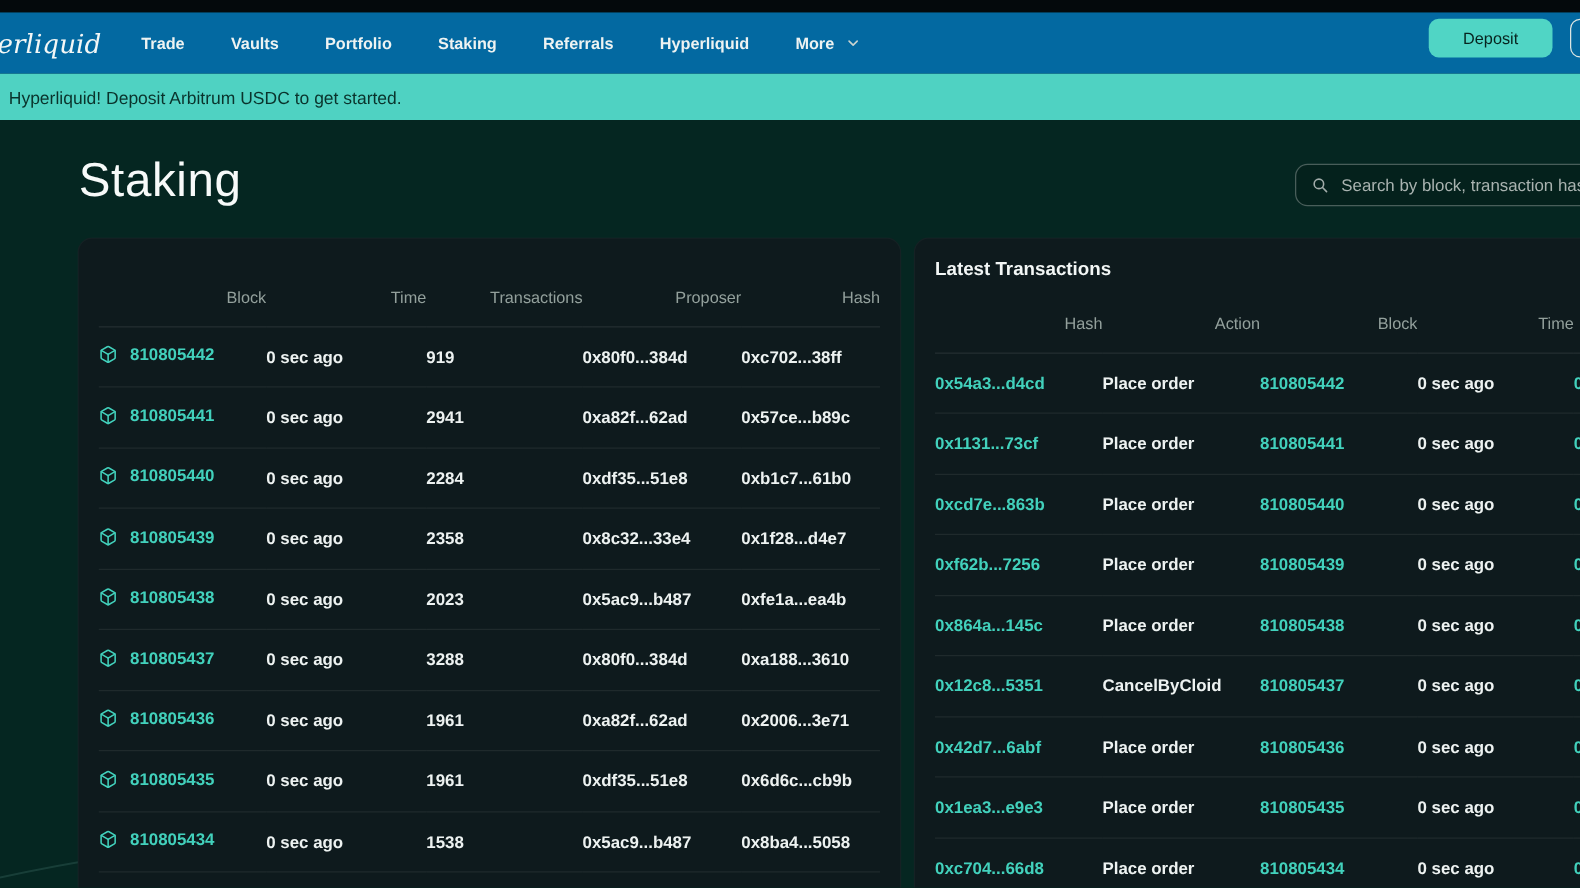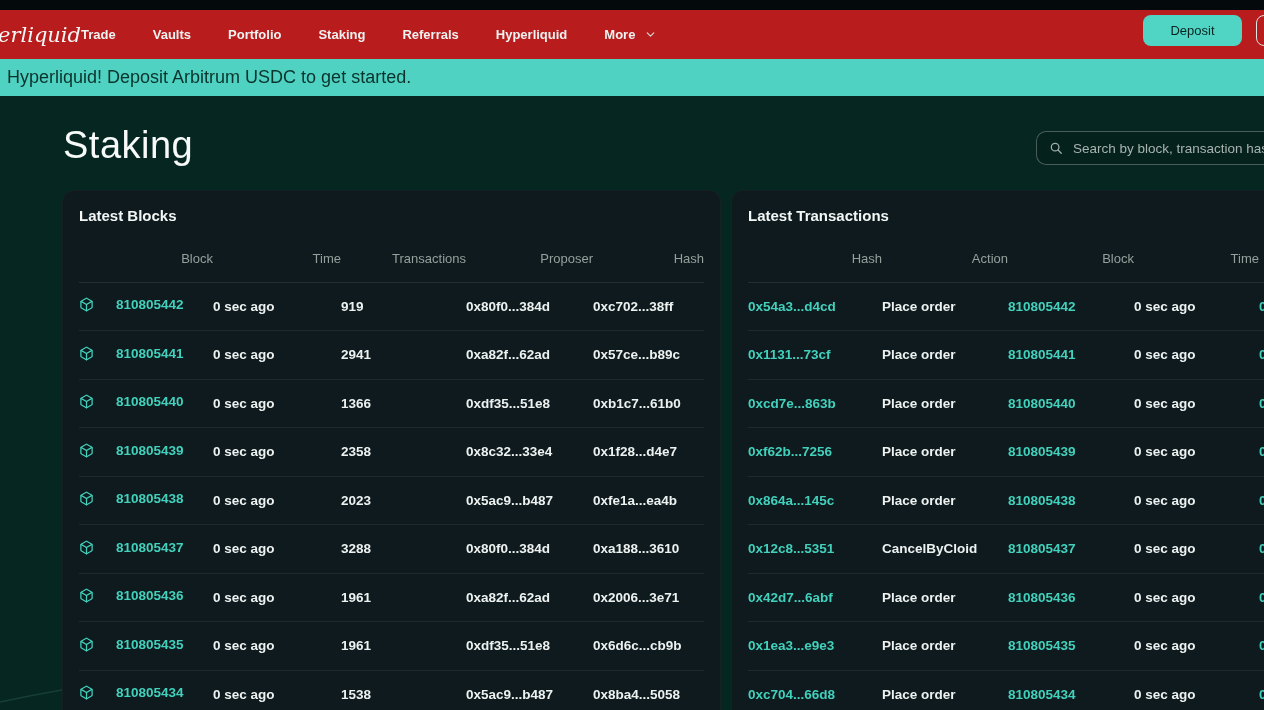--- a/index.html
+++ b/index.html
@@ -9,47 +9,47 @@
     background: #052621;
     font-family: "Liberation Sans", sans-serif;
     -webkit-font-smoothing: antialiased;
   }
   
   .top-strip { position: absolute; top: 0; left: 0; width: 1264px; height: 10px; background: #04090c; }
 
   
   .nav {
     position: absolute; top: 10px; left: 0; width: 1264px; height: 49px;
-    background: #b91c1c; display: flex; align-items: center;
+    background: #0369a1; display: flex; align-items: center;
   }
   .logo {
     font-family: "DejaVu Serif", serif; font-style: italic;
     font-size: 21px; color: #f3f7f6; margin-left: -2px; white-space: nowrap;
   }
-  .nav-items { display: flex; align-items: center; gap: 37px; list-style: none; }
+  .nav-items { display: flex; align-items: center; gap: 37px; margin-left: 32px; list-style: none; }
   .nav-item { font-size: 13px; font-weight: 600; color: #eef3f2; cursor: pointer; white-space: nowrap; }
   .nav-more { display: flex; align-items: center; gap: 9px; }
   .chev { width: 13px; height: 13px; stroke: #c9d3d0; }
   .deposit-btn {
     position: absolute; top: 5px; right: 22px; width: 99px; height: 31px;
     background: #50d5c5; border: none; border-radius: 8px;
     font-family: "Liberation Sans", sans-serif;
     color: #07241f; font-size: 13px; font-weight: 400; cursor: pointer;
   }
   .partial-btn {
     position: absolute; top: 5px; right: -52px; width: 60px; height: 31px;
     background: transparent; border: 1px solid #dbe5e2; border-radius: 8px; cursor: pointer;
   }
 
   
   .banner {
     position: absolute; top: 59px; left: 0; width: 1264px; height: 37px;
     background: #4fd2c2; display: flex; align-items: center;
   }
-  .banner-text { font-size: 18px; font-weight: 500; color: #0a332c; padding-left: 7px; white-space: nowrap; }
+  .banner-text { font-size: 14px; font-weight: 500; color: #0a332c; padding-left: 7px; white-space: nowrap; }
 
   
   .arc-svg { position: absolute; left: 0; top: 640px; z-index: 0; }
 
   
   .page-title {
     position: absolute; left: 63px; top: 124px;
     font-size: 38px; font-weight: 500; color: #f7faf9; letter-spacing: 0.5px;
   }
   .search-wrap { position: absolute; left: 1036px; top: 131px; width: 320px; height: 34px; }
@@ -82,21 +82,21 @@
     white-space: nowrap; overflow: hidden;
   }
   tbody td {
     height: 48.5px; vertical-align: middle;
     font-size: 13.5px; font-weight: 600; color: #edf2f1;
     border-bottom: 1px solid rgba(255,255,255,0.07);
     white-space: nowrap; overflow: hidden;
   }
   .lnk {
     color: #42d1bc; text-decoration: none; font-weight: 600;
-    display: inline-flex; align-items: flex-start; gap: 22px; cursor: pointer;
+    display: inline-flex; align-items: flex-start; gap: 10px; cursor: pointer;
   }
   .cube-icon { flex: 0 0 auto; }
 </style>
 </head>
 <body>
 
 <div class="top-strip"></div>
 
 <svg class="arc-svg" width="740" height="70">
   <path d="M0,62 Q250,8 700,0" fill="none" stroke="rgba(140,210,196,0.14)" stroke-width="1.5"></path>
@@ -130,21 +130,20 @@
 
 <div class="search-wrap">
   <svg class="search-icon" viewBox="0 0 24 24" fill="none" stroke-width="2.2" stroke-linecap="round">
       <circle cx="10.5" cy="10.5" r="6.5"></circle>
       <line x1="15.5" y1="15.5" x2="21" y2="21"></line>
     </svg>
   <input class="search-input" type="text" placeholder="Search by block, transaction hash," style="">
 </div>
 
 <section class="panel panel-blocks">
-  <h2 class="panel-title">Latest Blocks</h2>
   <table>
     <colgroup>
         <col style="width:134px">
         <col style="width:128px">
         <col style="width:125px">
         <col style="width:127px">
         <col>
       </colgroup>
     <thead>
       <tr>
@@ -187,21 +186,21 @@
         <tr>
           <td><a class="lnk">
               <svg class="cube-icon" width="15" height="15" viewBox="0 0 24 24" fill="none" stroke="#42d1bc" stroke-width="2" stroke-linecap="round" stroke-linejoin="round">
                 <path d="M21 16V8a2 2 0 0 0-1-1.73l-7-4a2 2 0 0 0-2 0l-7 4A2 2 0 0 0 3 8v8a2 2 0 0 0 1 1.73l7 4a2 2 0 0 0 2 0l7-4A2 2 0 0 0 21 16z"></path>
                 <polyline points="3.27 6.96 12 12.01 20.73 6.96"></polyline>
                 <line x1="12" y1="22.08" x2="12" y2="12"></line>
               </svg>
               <span>810805440</span>
             </a></td>
           <td>0 sec ago</td>
-          <td>1366</td>
+          <td>2284</td>
           <td>0xdf35...51e8</td>
           <td>0xb1c7...61b0</td>
         </tr>
         <tr>
           <td><a class="lnk">
               <svg class="cube-icon" width="15" height="15" viewBox="0 0 24 24" fill="none" stroke="#42d1bc" stroke-width="2" stroke-linecap="round" stroke-linejoin="round">
                 <path d="M21 16V8a2 2 0 0 0-1-1.73l-7-4a2 2 0 0 0-2 0l-7 4A2 2 0 0 0 3 8v8a2 2 0 0 0 1 1.73l7 4a2 2 0 0 0 2 0l7-4A2 2 0 0 0 21 16z"></path>
                 <polyline points="3.27 6.96 12 12.01 20.73 6.96"></polyline>
                 <line x1="12" y1="22.08" x2="12" y2="12"></line>
               </svg>

